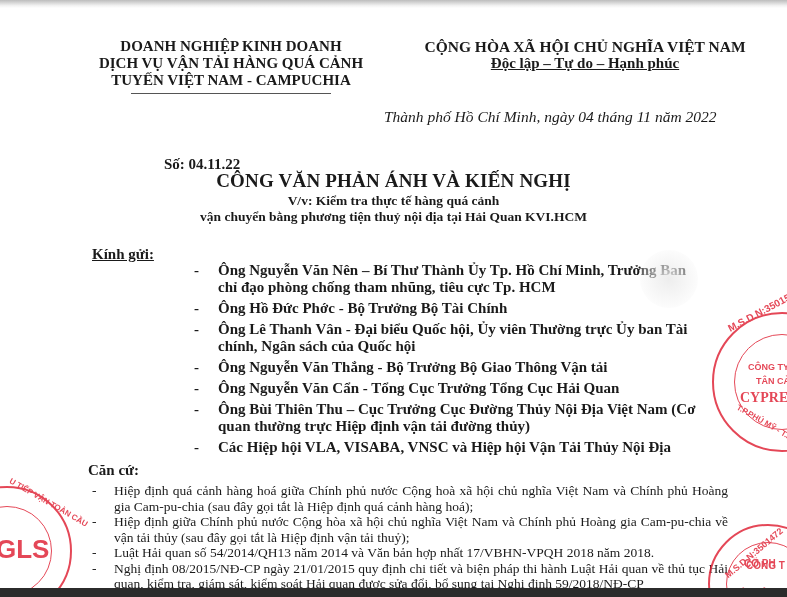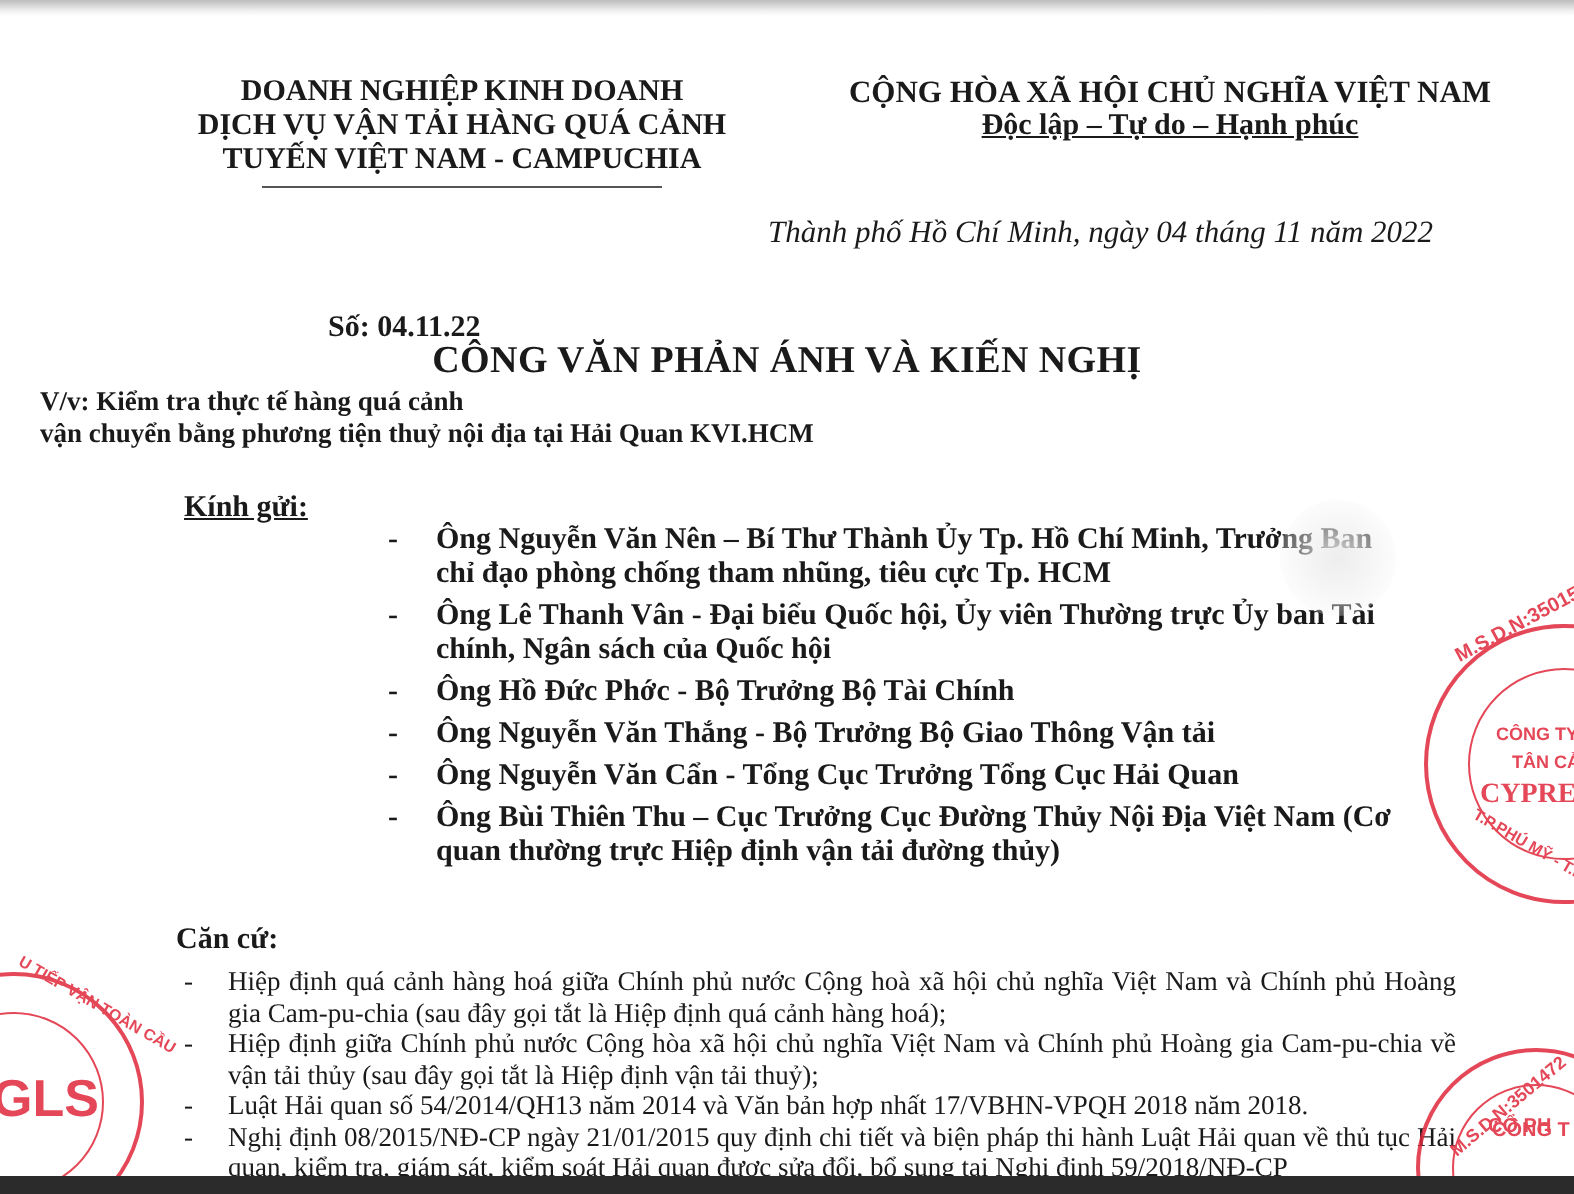--- a/index.html
+++ b/index.html
@@ -11,22 +11,22 @@
   .hdr-left { position: absolute; left: 86px; top: 38px; width: 290px; text-align: center;
     font-weight: bold; font-size: 15px; line-height: 17px; }
   .hdr-left .rule { width: 200px; height: 1px; background: #555; margin: 4px auto 0; }
   .hdr-right { position: absolute; left: 392px; top: 38px; width: 330px; text-align: center;
     font-weight: bold; font-size: 15.5px; line-height: 17px; margin-left: 28px; }
   .hdr-right .motto { text-decoration: underline; font-size: 15px; }
   .docno { position: absolute; left: 164px; top: 108px; font-weight: bold; font-size: 15px; margin-top: 48px; }
   .docdate { position: absolute; left: 384px; top: 108px; font-style: italic; font-size: 15.5px; }
   .title { position: absolute; left: 0; top: 170px; width: 787px; text-align: center;
     font-weight: bold; font-size: 19px; letter-spacing: 0.2px; }
-  .subject { position: absolute; left: 0; top: 193px; width: 787px; 
-    font-weight: bold; font-size: 13.5px; line-height: 16px; padding-left: 20px; }
+  .subject { position: absolute; left: 0; top: 193px; width: 787px; text-align: center;
+    font-weight: bold; font-size: 13.5px; line-height: 16px; }
   .kg-label { position: absolute; left: 80px; top: 246px; font-weight: bold; font-size: 15px; text-decoration: underline; margin-left: 12px; }
   .recipients { position: absolute; left: 190px; top: 262px; width: 510px; list-style: none;
     font-weight: bold; font-size: 15px; line-height: 17px; }
   .recipients li { position: relative; padding-left: 28px; margin-bottom: 4px; }
   .recipients li::before { content: "-"; position: absolute; left: 4px; top: 0; }
   .cc-label { position: absolute; left: 88px; top: 462px; font-weight: bold; font-size: 15px; }
   .basis { position: absolute; left: 88px; top: 483px; width: 640px; list-style: none;
     font-size: 13.5px; line-height: 15.5px; text-align: justify; }
   .basis li { position: relative; padding-left: 26px; margin-bottom: 0; }
   .basis li::before { content: "-"; position: absolute; left: 4px; top: 0; }
@@ -77,25 +77,26 @@
 
   <div class="title">CÔNG VĂN PHẢN ÁNH VÀ KIẾN NGHỊ</div>
   <div class="subject">
     <div>V/v: Kiểm tra thực tế hàng quá cảnh</div>
     <div>vận chuyển bằng phương tiện thuỷ nội địa tại Hải Quan KVI.HCM</div>
   </div>
 
   <div class="kg-label">Kính gửi:</div>
   <ul class="recipients">
     <li>Ông Nguyễn Văn Nên – Bí Thư Thành Ủy Tp. Hồ Chí Minh, Trưởng Ban chỉ đạo phòng chống tham nhũng, tiêu cực Tp. HCM</li>
+    <li>Ông Hồ Đức Phớc - Bộ Trưởng Bộ Tài Chính</li>
     <li>Ông Lê Thanh Vân - Đại biểu Quốc hội, Ủy viên Thường trực Ủy ban Tài chính, Ngân sách của Quốc hội</li>
-    <li>Ông Hồ Đức Phớc - Bộ Trưởng Bộ Tài Chính</li>
     <li>Ông Nguyễn Văn Thắng - Bộ Trưởng Bộ Giao Thông Vận tải</li>
     <li>Ông Nguyễn Văn Cẩn - Tổng Cục Trưởng Tổng Cục Hải Quan</li>
     <li>Ông Bùi Thiên Thu – Cục Trưởng Cục Đường Thủy Nội Địa Việt Nam (Cơ quan thường trực Hiệp định vận tải đường thủy)</li>
+    <li>Các Hiệp hội VLA, VISABA, VNSC và Hiệp hội Vận Tải Thủy Nội Địa</li>
   </ul>
 
   <div class="cc-label">Căn cứ:</div>
   <ul class="basis">
     <li>Hiệp định quá cảnh hàng hoá giữa Chính phủ nước Cộng hoà xã hội chủ nghĩa Việt Nam và Chính phủ Hoàng gia Cam-pu-chia (sau đây gọi tắt là Hiệp định quá cảnh hàng hoá);</li>
     <li>Hiệp định giữa Chính phủ nước Cộng hòa xã hội chủ nghĩa Việt Nam và Chính phủ Hoàng gia Cam-pu-chia về vận tải thủy (sau đây gọi tắt là Hiệp định vận tải thuỷ);</li>
     <li>Luật Hải quan số 54/2014/QH13 năm 2014  và Văn bản hợp nhất 17/VBHN-VPQH 2018 năm 2018.</li>
     <li>Nghị định 08/2015/NĐ-CP ngày 21/01/2015 quy định chi tiết và biện pháp thi hành Luật Hải quan về thủ tục Hải quan, kiểm tra, giám sát, kiểm soát Hải quan được sửa đổi, bổ sung tại Nghị định 59/2018/NĐ-CP</li>
   </ul>
 

